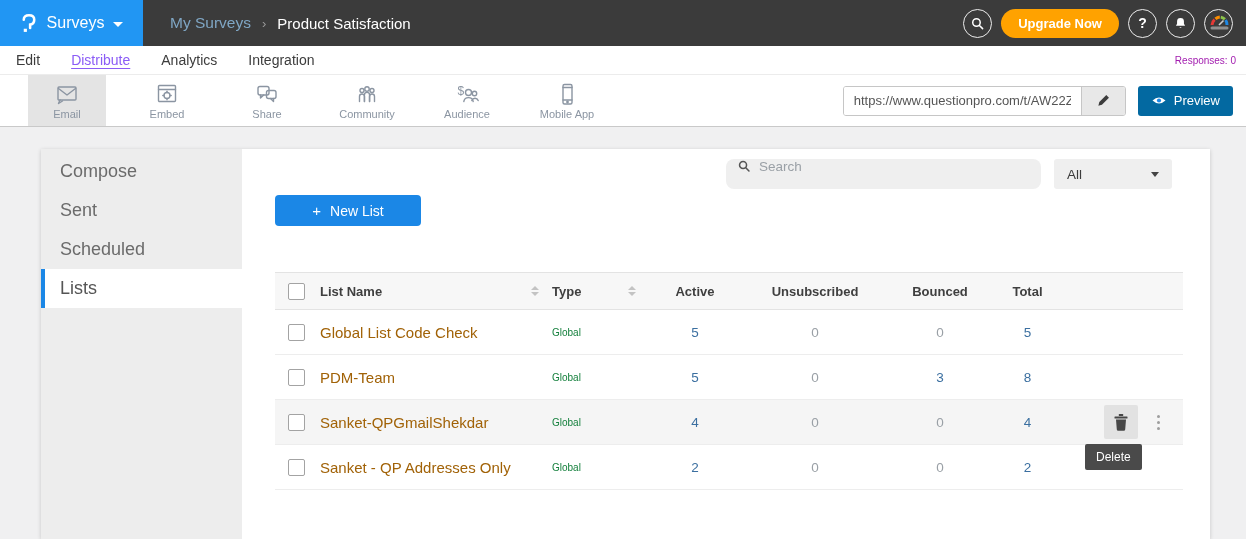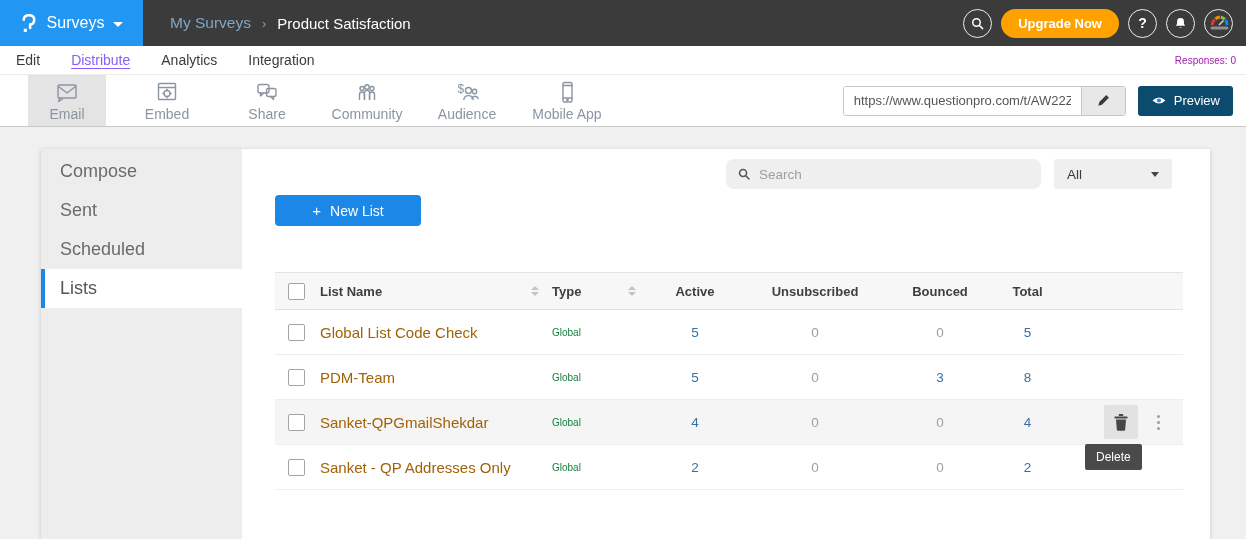--- a/index.html
+++ b/index.html
@@ -25,37 +25,37 @@
   .nav-item { font-size:14px; color:#3c3c3c; margin-right:31px; cursor:pointer; }
   .nav-item.active { color:#8b5cf6; text-decoration:underline; text-underline-offset:3px; }
   .responses { margin-left:auto; margin-right:10px; color:#a21caf; font-size:10px; }
 
   
   .toolbar { height:52px; background:#fff; border-bottom:1px solid #c9c9c9; display:flex; align-items:stretch; }
   .channel { width:78px; margin-right:22px; display:flex; flex-direction:column; align-items:center; justify-content:center; gap:1px; cursor:pointer; }
   .channel:first-child { margin-left:28px; }
   .channel.active { background:#e4e4e4; }
   .channel svg { width:26px; height:26px; stroke:#8b95a2; fill:none; stroke-width:1.4; stroke-linecap:round; stroke-linejoin:round; }
-  .channel-label { font-size:14px; color:#8b95a2; }
+  .channel-label { font-size:11px; color:#8b95a2; }
   .toolbar-right { margin-left:auto; display:flex; align-items:center; margin-right:13px; gap:12px; }
   .url-field { display:flex; height:30px; border:1px solid #c6c6c6; border-radius:3px; overflow:hidden; background:#fff; }
   .url-input { width:237px; border:none; outline:none; padding:0 10px; font-size:13px; color:#555; font-family:inherit; background:#fff; }
   .url-edit { width:44px; background:#e8e8e8; border-left:1px solid #c6c6c6; display:flex; align-items:center; justify-content:center; cursor:pointer; }
-  .preview-btn { height:30px; background:#0c4a6e; border:none; border-radius:3px; color:#fff; font-size:13px; display:flex; align-items:center; gap:7px; padding:0 13px; font-family:inherit; cursor:pointer; }
+  .preview-btn { height:30px; background:#0369a1; border:none; border-radius:3px; color:#fff; font-size:13px; display:flex; align-items:center; gap:7px; padding:0 13px; font-family:inherit; cursor:pointer; }
 
   
   .page { height:412px; background:#f0f0f1; padding-top:22px; }
   .card { margin-left:41px; width:1169px; height:390px; background:#fff; box-shadow:0 1px 4px rgba(0,0,0,0.18); display:flex; }
   .sidenav { width:201px; background:#ededed; padding-top:3px; flex-shrink:0; }
   .side-item { height:39px; display:flex; align-items:center; padding-left:15px; font-size:18px; color:#6b6b6b; cursor:pointer; border-left:4px solid transparent; }
   .side-item.active { background:#fff; border-left-color:#1b87e6; color:#555; }
   .main { flex:1; padding-left:33px; position:relative; }
 
   .controls { display:flex; justify-content:flex-end; gap:13px; margin-top:10px; padding-right:38px; }
-  .search-box { width:315px; height:30px; background:#efefef; border-radius:8px; display:flex; align-items:center; padding:0 11px; gap:8px; }
+  .search-box { width:315px; height:30px; background:#efefef; border-radius:8px; display:flex; align-items:flex-start; padding:0 11px; gap:8px; }
   .search-box input { flex:1; border:none; background:transparent; outline:none; font-size:13.5px; color:#3c3c3c; font-family:inherit; }
   .search-box input::placeholder { color:#9aa0a6; }
   .filter { width:118px; height:30px; background:#efefef; border-radius:3px; display:flex; align-items:center; justify-content:space-between; padding:0 13px; font-size:13.5px; color:#3c3c3c; cursor:pointer; }
   .filter .caret { border-top-color:#444; border-left-width:4px; border-right-width:4px; border-top-width:5px; margin-top:1px; }
 
   .new-list-btn { margin-top:6px; width:146px; height:31px; background:#1b87e6; border:none; border-radius:4px; color:#fff; font-size:14px; display:flex; align-items:center; justify-content:center; gap:9px; font-family:inherit; cursor:pointer; }
   .new-list-btn .plus { font-size:15px; }
 
   
   .table { margin-top:46px; width:908px; }

